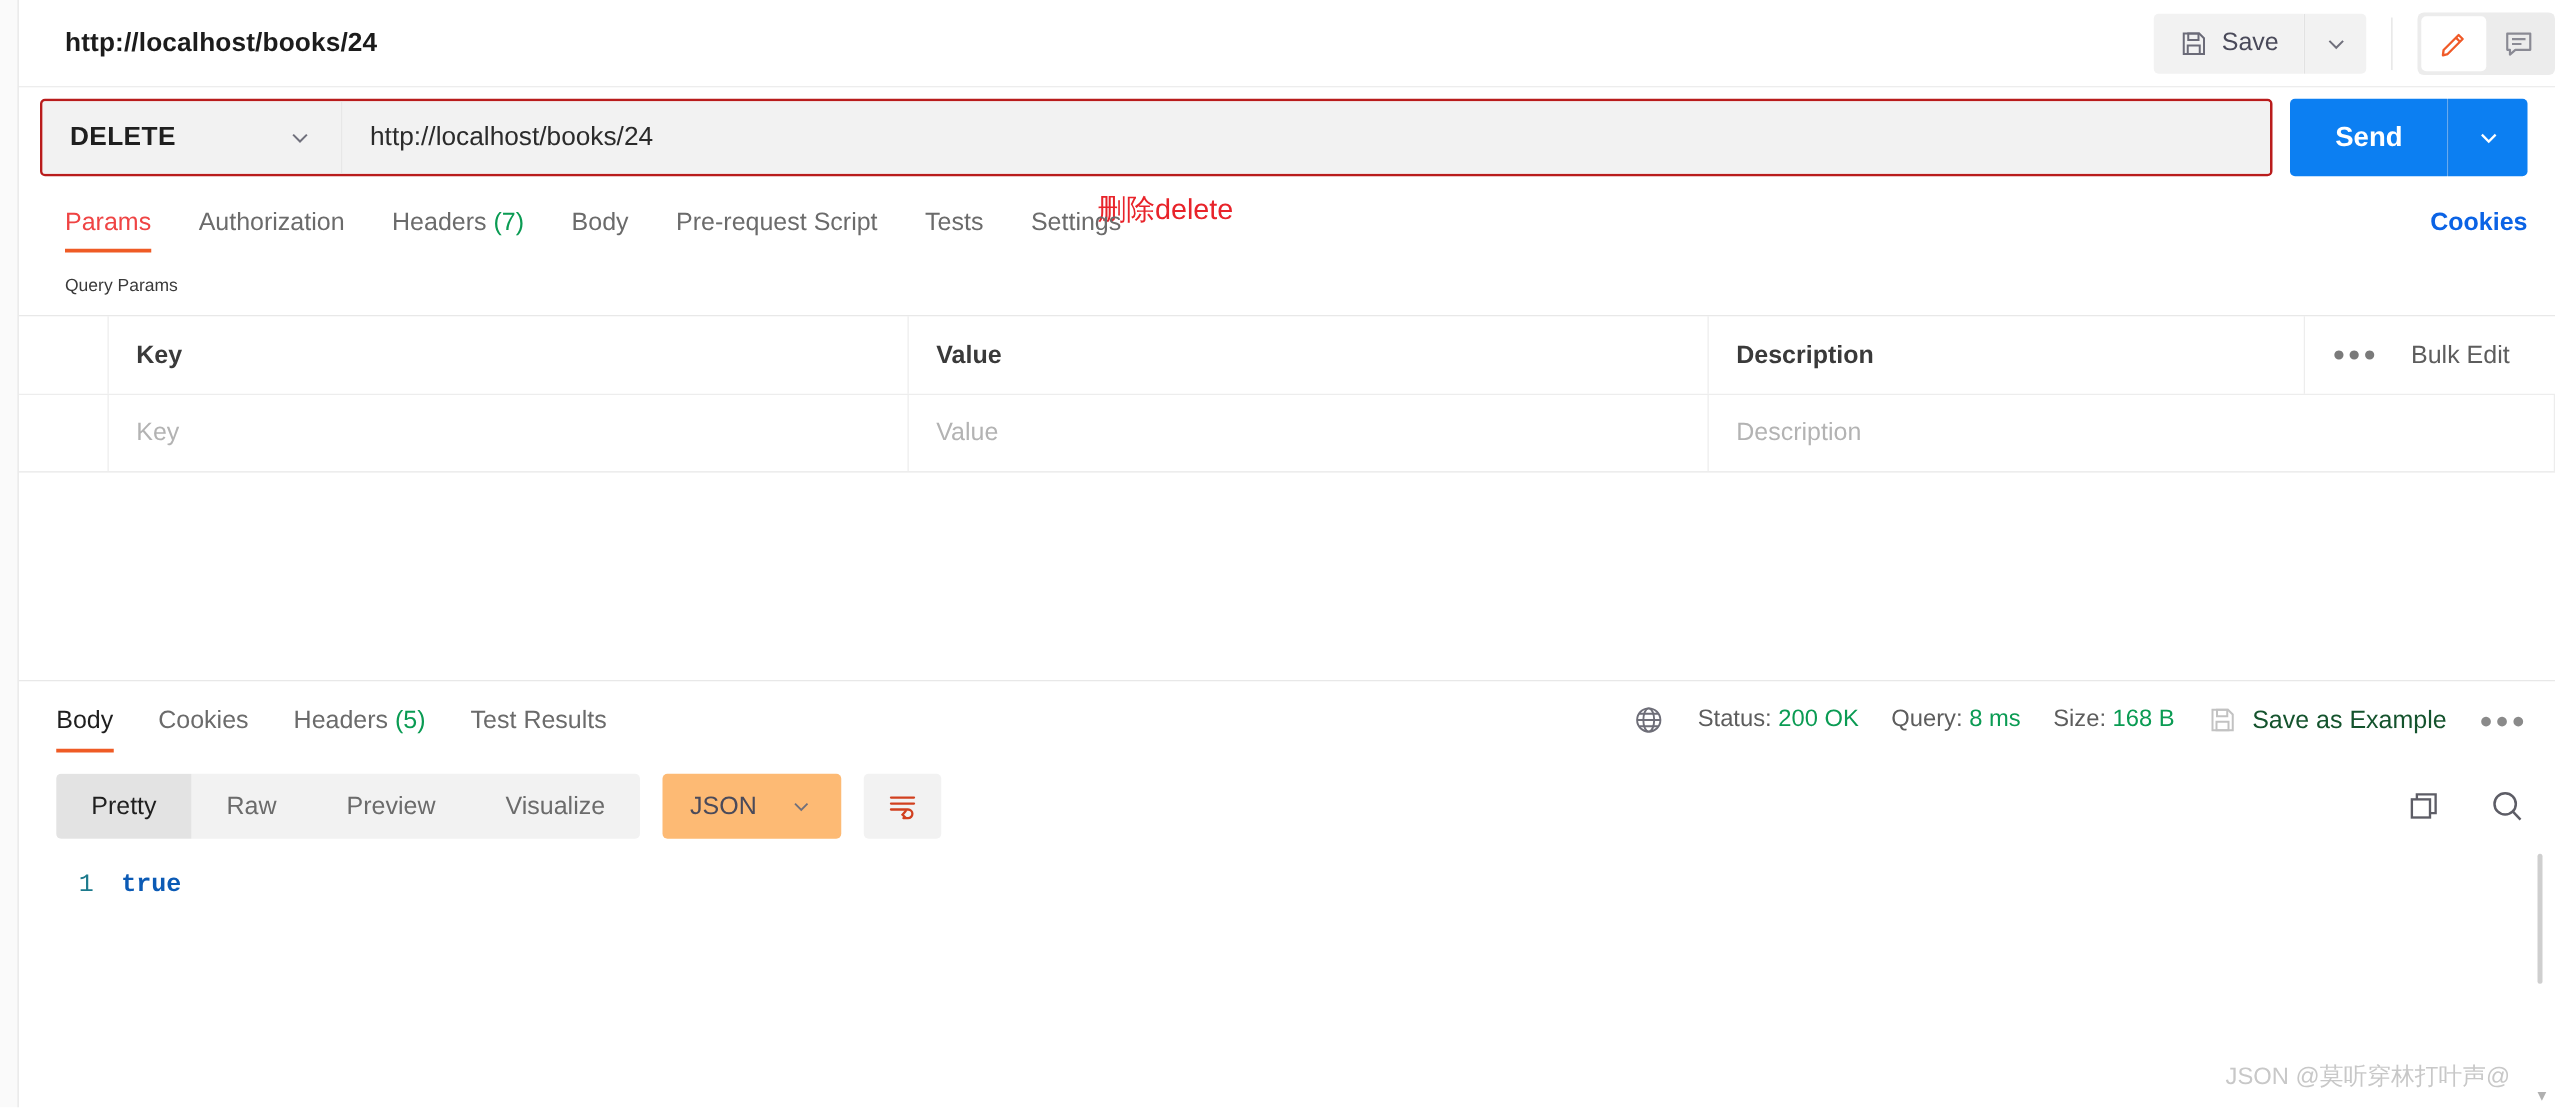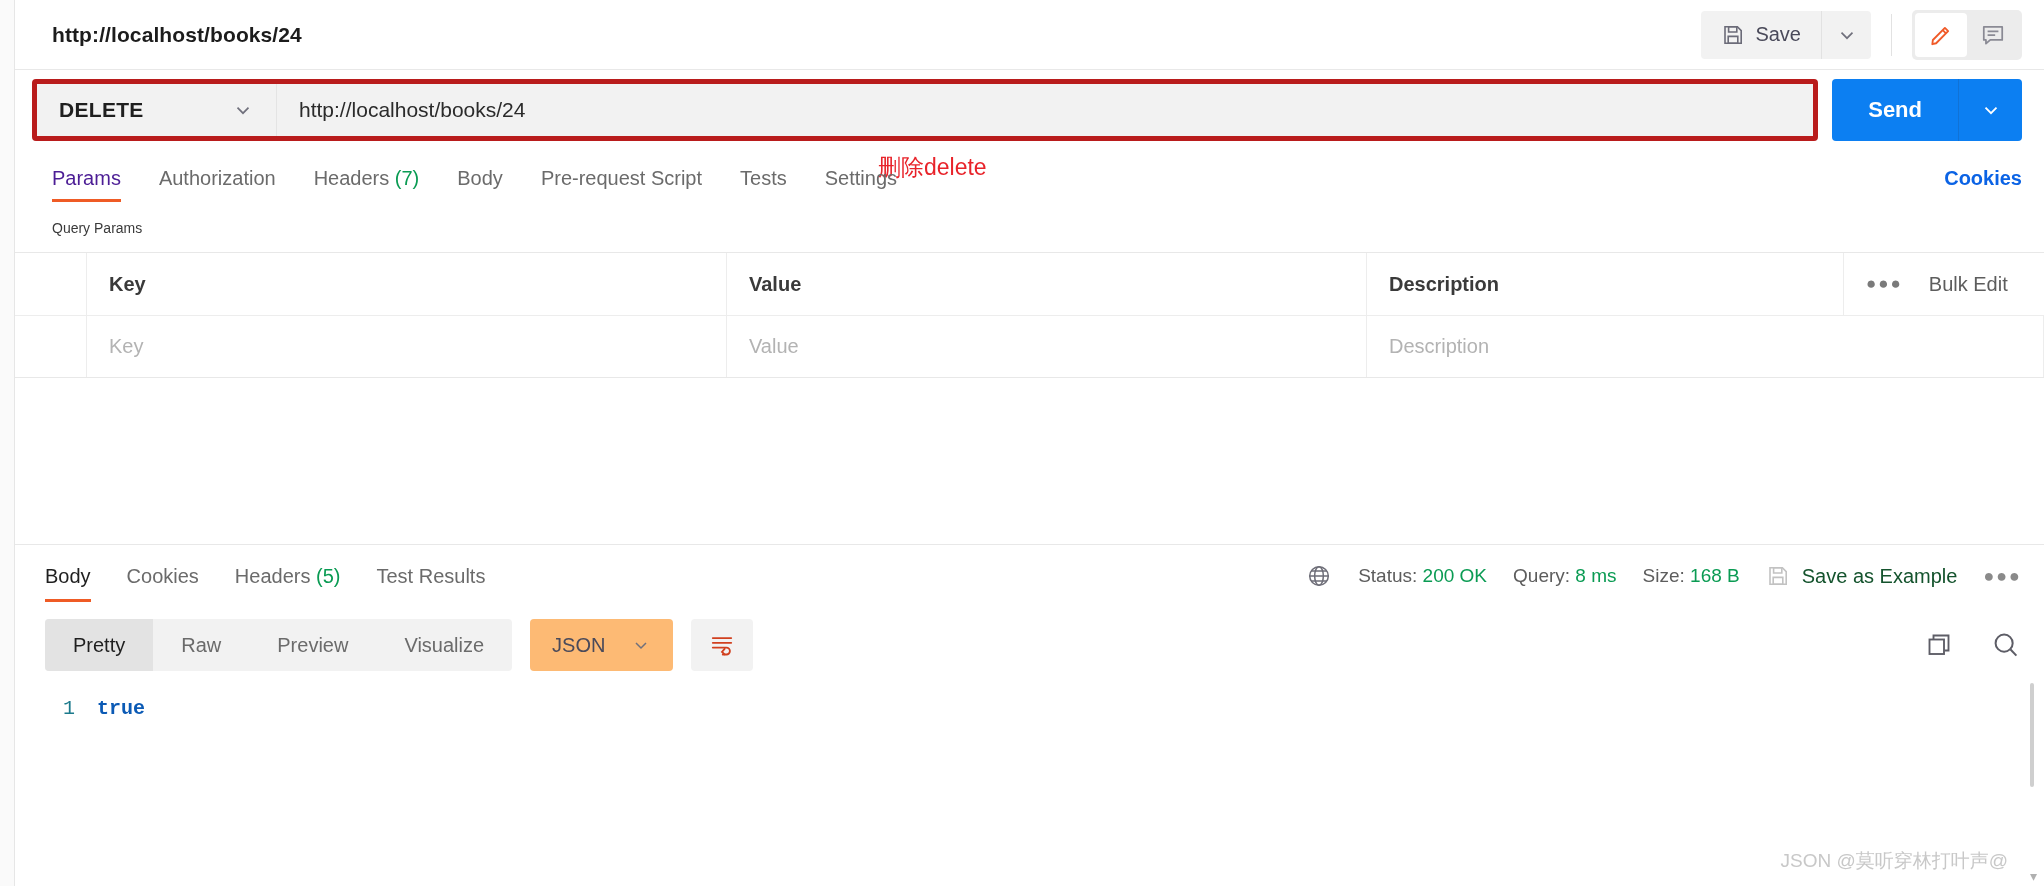--- a/index.html
+++ b/index.html
@@ -31,21 +31,21 @@
     padding: 0 0 0 52px;
     border-bottom: 1px solid #e8e8e8;
     background: #fff;
   }
   .req-title {
     font-size: 21px; font-weight: bold; color: #1c1c1c;
     letter-spacing: .1px; white-space: nowrap;
   }
   .topbar-right {
     margin-left: auto; display: flex; align-items: center;
-    padding-right: 22px; height: 100%;
+    height: 100%;
   }
   .save-group { display: flex; align-items: center; }
   .save-btn {
     display: flex; align-items: center; gap: 10px;
     height: 48px; padding: 0 20px;
     background: #f2f2f2; border: 0;
     border-radius: 4px 0 0 4px;
     font-size: 20px; color: #4a4a5a; font-weight: 500;
     font-family: "Liberation Sans", sans-serif;
     cursor: pointer;
@@ -71,21 +71,21 @@
 
   
   .url-row {
     flex: 0 0 80px; height: 80px;
     display: flex; align-items: center;
     padding: 0 22px 0 32px; gap: 0;
     position: relative; background: #fff;
   }
   .method-url {
     display: flex; flex: 1 1 auto; height: 62px;
-    border: 5px solid #b91c1c; border-radius: 4px; overflow: hidden;
+    border: 2px solid #b91c1c; border-radius: 4px; overflow: hidden;
     background: #fff;
   }
   .method-box {
     width: 240px; flex: 0 0 240px;
     background: #f2f2f2; border-right: 1px solid #e4e4e4;
     display: flex; align-items: center; justify-content: space-between;
     padding: 0 22px 0 22px; cursor: pointer;
   }
   .method-label {
     font-size: 21px; font-weight: bold; color: #1f1f1f; letter-spacing: .3px;
@@ -117,21 +117,21 @@
   
   .req-tabs {
     flex: 0 0 52px; display: flex; align-items: flex-end;
     padding: 0 22px 0 52px; position: relative;
   }
   .tab {
     position: relative; padding: 0 0 12px 0; margin-right: 38px;
     font-size: 20px; color: #6b6b6b; cursor: pointer; white-space: nowrap;
     background: none; border: 0; font-family: "Liberation Sans", sans-serif;
   }
-  .tab.active { color: #4c1d95; font-weight: 500; }
+  .tab.active { color: #ef4444; font-weight: 500; }
   .tab.active::after {
     content: ""; position: absolute; left: 0; right: 0; bottom: 0;
     height: 3px; background: #ef5b25;
   }
   .tab .count { color: #0a9b53; }
   .cookies-link {
     margin-left: auto; color: #0b63e5; font-size: 20px; font-weight: bold;
     padding-bottom: 12px; cursor: pointer; background: none; border: 0;
     font-family: "Liberation Sans", sans-serif;
   }

